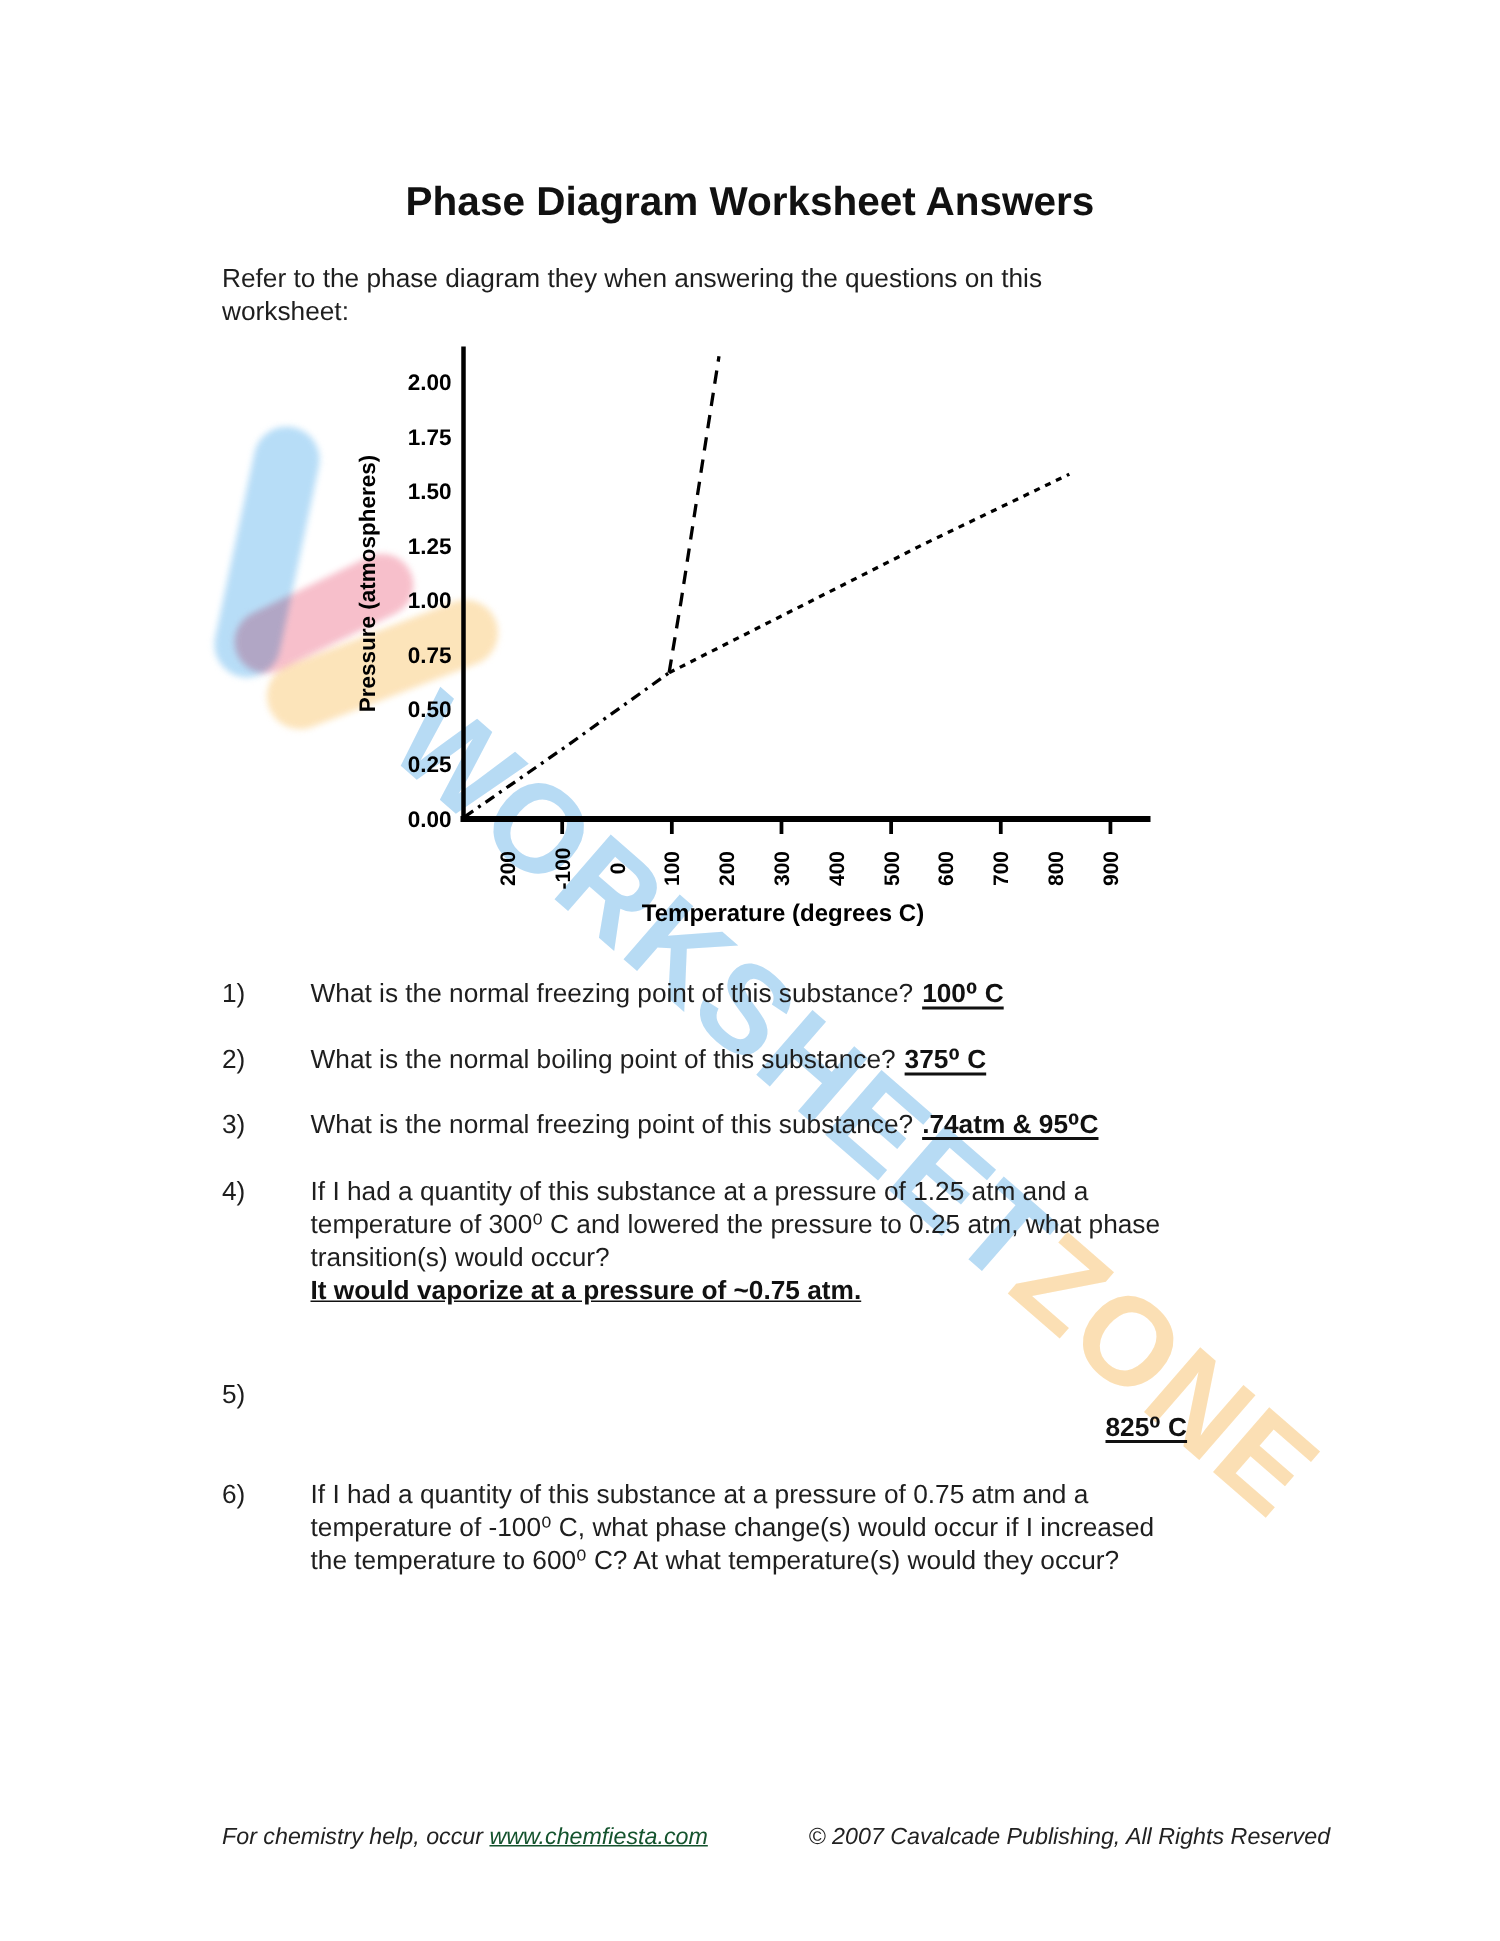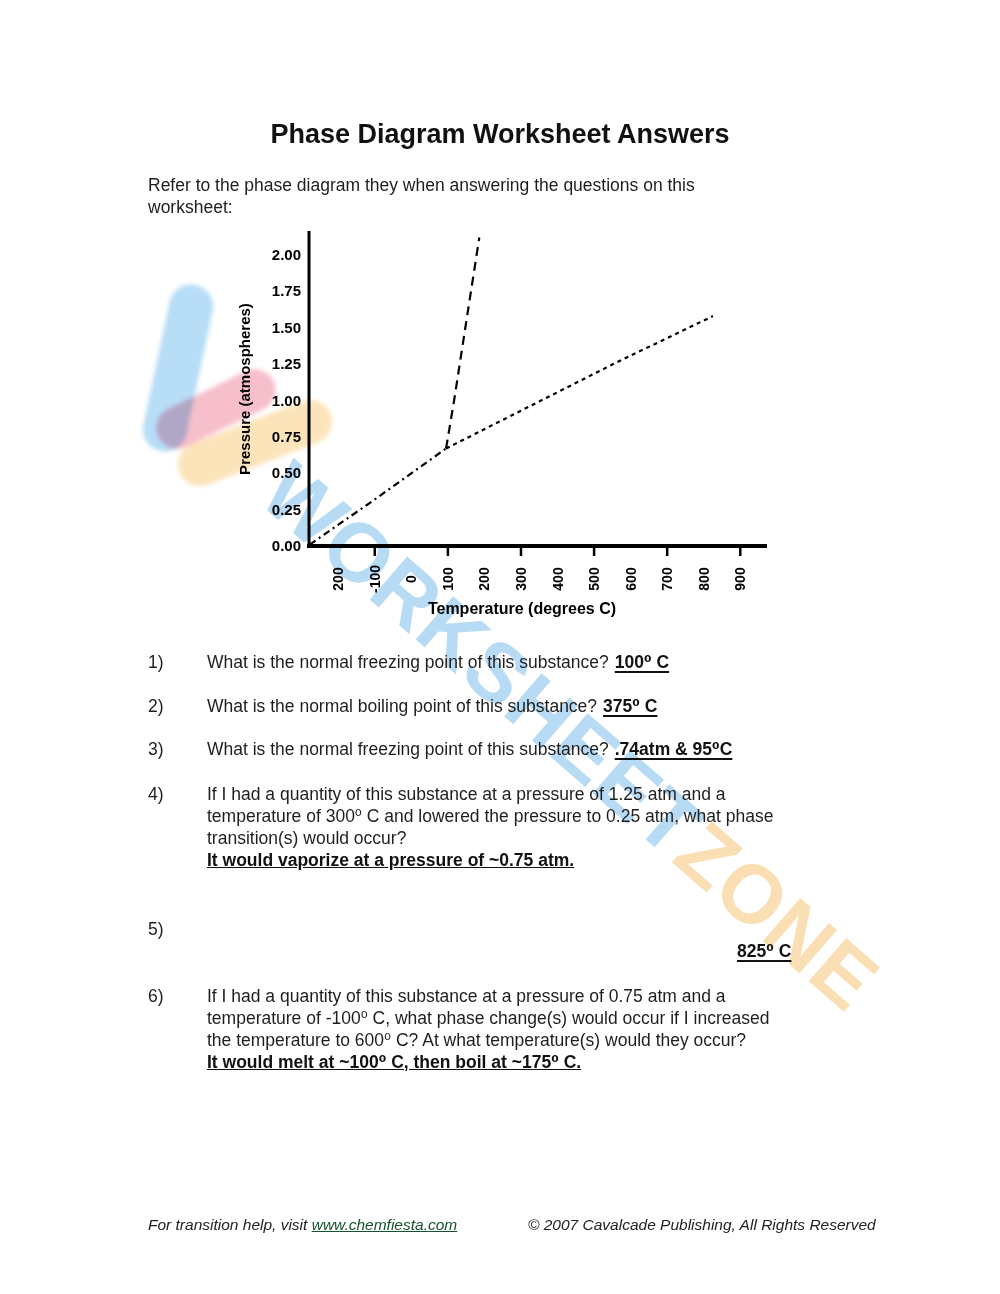--- a/index.html
+++ b/index.html
@@ -53,21 +53,21 @@
   .underlined{text-decoration:underline;text-decoration-thickness:2px;text-underline-offset:3px;}
   .inline-answer{margin-left:6px;}
   .block-answer{display:block;text-decoration:underline;}
   .q5-answer{position:absolute;left:530px;top:22px;text-align:center;}
 
   
   .footer-left,.footer-right{
     position:absolute;top:1216px;font-size:15.5px;font-style:italic;color:#222;
   }
   .footer-left{left:148px;}
-  .footer-right{left:528px;}
+  .footer-right{left:539px;}
   .footer-link{color:#14532d;text-decoration:underline;cursor:pointer;}
 </style>
 </head>
 <body>
 
 <div class="layer wm-layer">
   <div class="capsule capsule-blue"></div>
   <div class="capsule capsule-pink"></div>
   <div class="capsule capsule-orange"></div>
   <div class="wm-text"><span class="wm-blue">WORKSHEET</span><span class="wm-orange">ZONE</span></div>
@@ -150,20 +150,19 @@
       <span class="answer underlined q5-answer">825⁰ C</span>
     </div>
   </div>
 
   <div class="question" style="top:985px;">
     <span class="qnum">6)</span>
     <div class="qbody">
       <span class="multiline">If I had a quantity of this substance at a pressure of 0.75 atm and a
 temperature of -100⁰ C, what phase change(s) would occur if I increased
 the temperature to 600⁰ C?  At what temperature(s) would they occur?</span>
-      <span class="answer block-answer">It would melt at ~100⁰ C, then boil at ~175⁰ C.</span>
     </div>
   </div>
 
-  <div class="footer-left"><span>For transition help, visit </span><span class="footer-link">www.chemfiesta.com</span></div>
+  <div class="footer-left"><span>For chemistry help, occur </span><span class="footer-link">www.chemfiesta.com</span></div>
   <div class="footer-right">© 2007 Cavalcade Publishing, All Rights Reserved</div>
 
 </div>
 
 </body></html>

